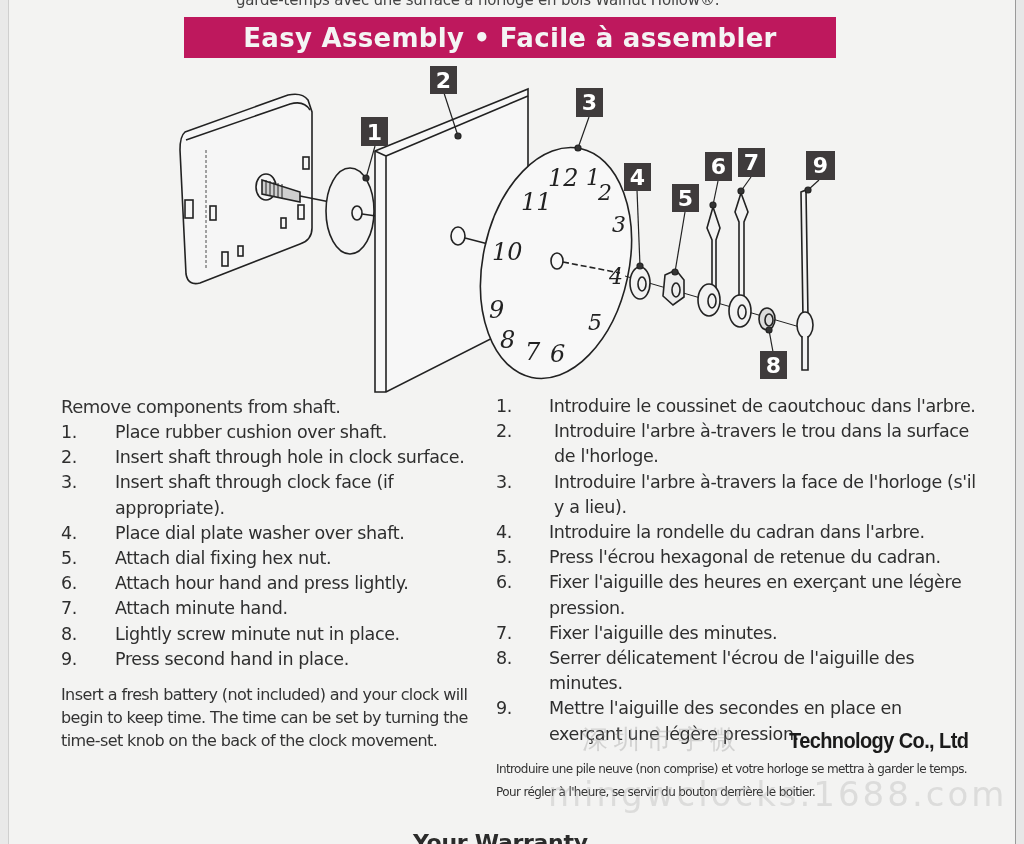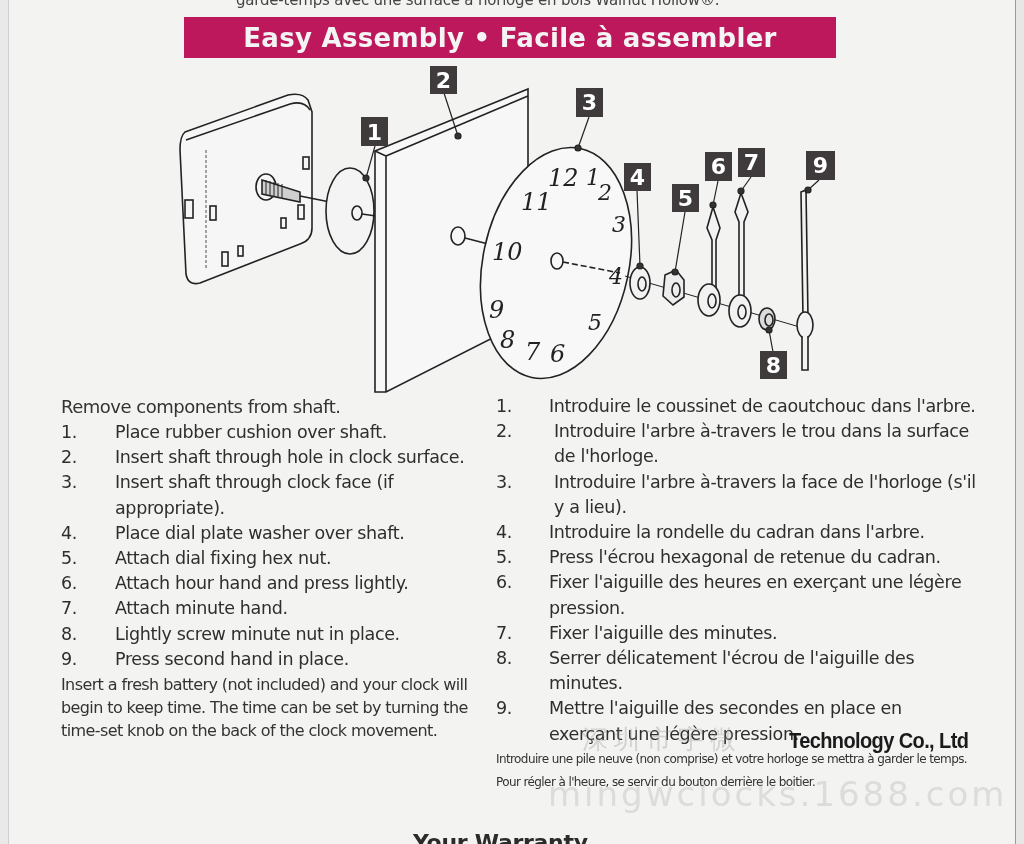--- a/index.html
+++ b/index.html
@@ -32,21 +32,21 @@
   .diagram { position: absolute; left: 160px; top: 60px; width: 700px; height: 340px; }
   .col { position: absolute; font-size: 17.5px; line-height: 25.2px; color: #2e2e2e; letter-spacing: -0.35px; }
   .col-en { left: 61px; top: 394px; width: 430px; }
   .col-fr { left: 496px; top: 394px; width: 480px; }
   .col h2 { margin: 0; font-size: 18px; font-weight: normal; color: #333; line-height: 26px; letter-spacing: -0.5px; }
   .col ol { list-style: none; margin: 0; padding: 0; }
   .col li { display: flex; }
   .col li .num { width: 26px; flex: none; }
   .col-fr li .num { width: 25px; }
   .col li .txt { flex: 1; margin-left: 28px; }
-  .note { font-size: 16px; line-height: 23.2px; letter-spacing: -0.6px; margin-top: 1px; color: #333; }
+  .note { font-size: 16px; line-height: 23.2px; letter-spacing: -0.6px; margin-top: 11px; color: #333; }
   .col-fr .note { font-size: 12px; letter-spacing: -0.6px; }
   .wrap-indent { padding-left: 5px; }
   .watermark-co {
     position: absolute; left: 789px; top: 729px; font-size: 20px; font-weight: bold;
     color: #1a1a1a; letter-spacing: -0.6px; font-family: "Liberation Sans", sans-serif;
     transform: scaleY(1.12);
   }
   .watermark-cn {
     position: absolute; left: 582px; top: 722px; font-size: 26px; color: rgba(150,150,150,0.35);
     letter-spacing: 6px; font-family: Liberation Sans, sans-serif;

